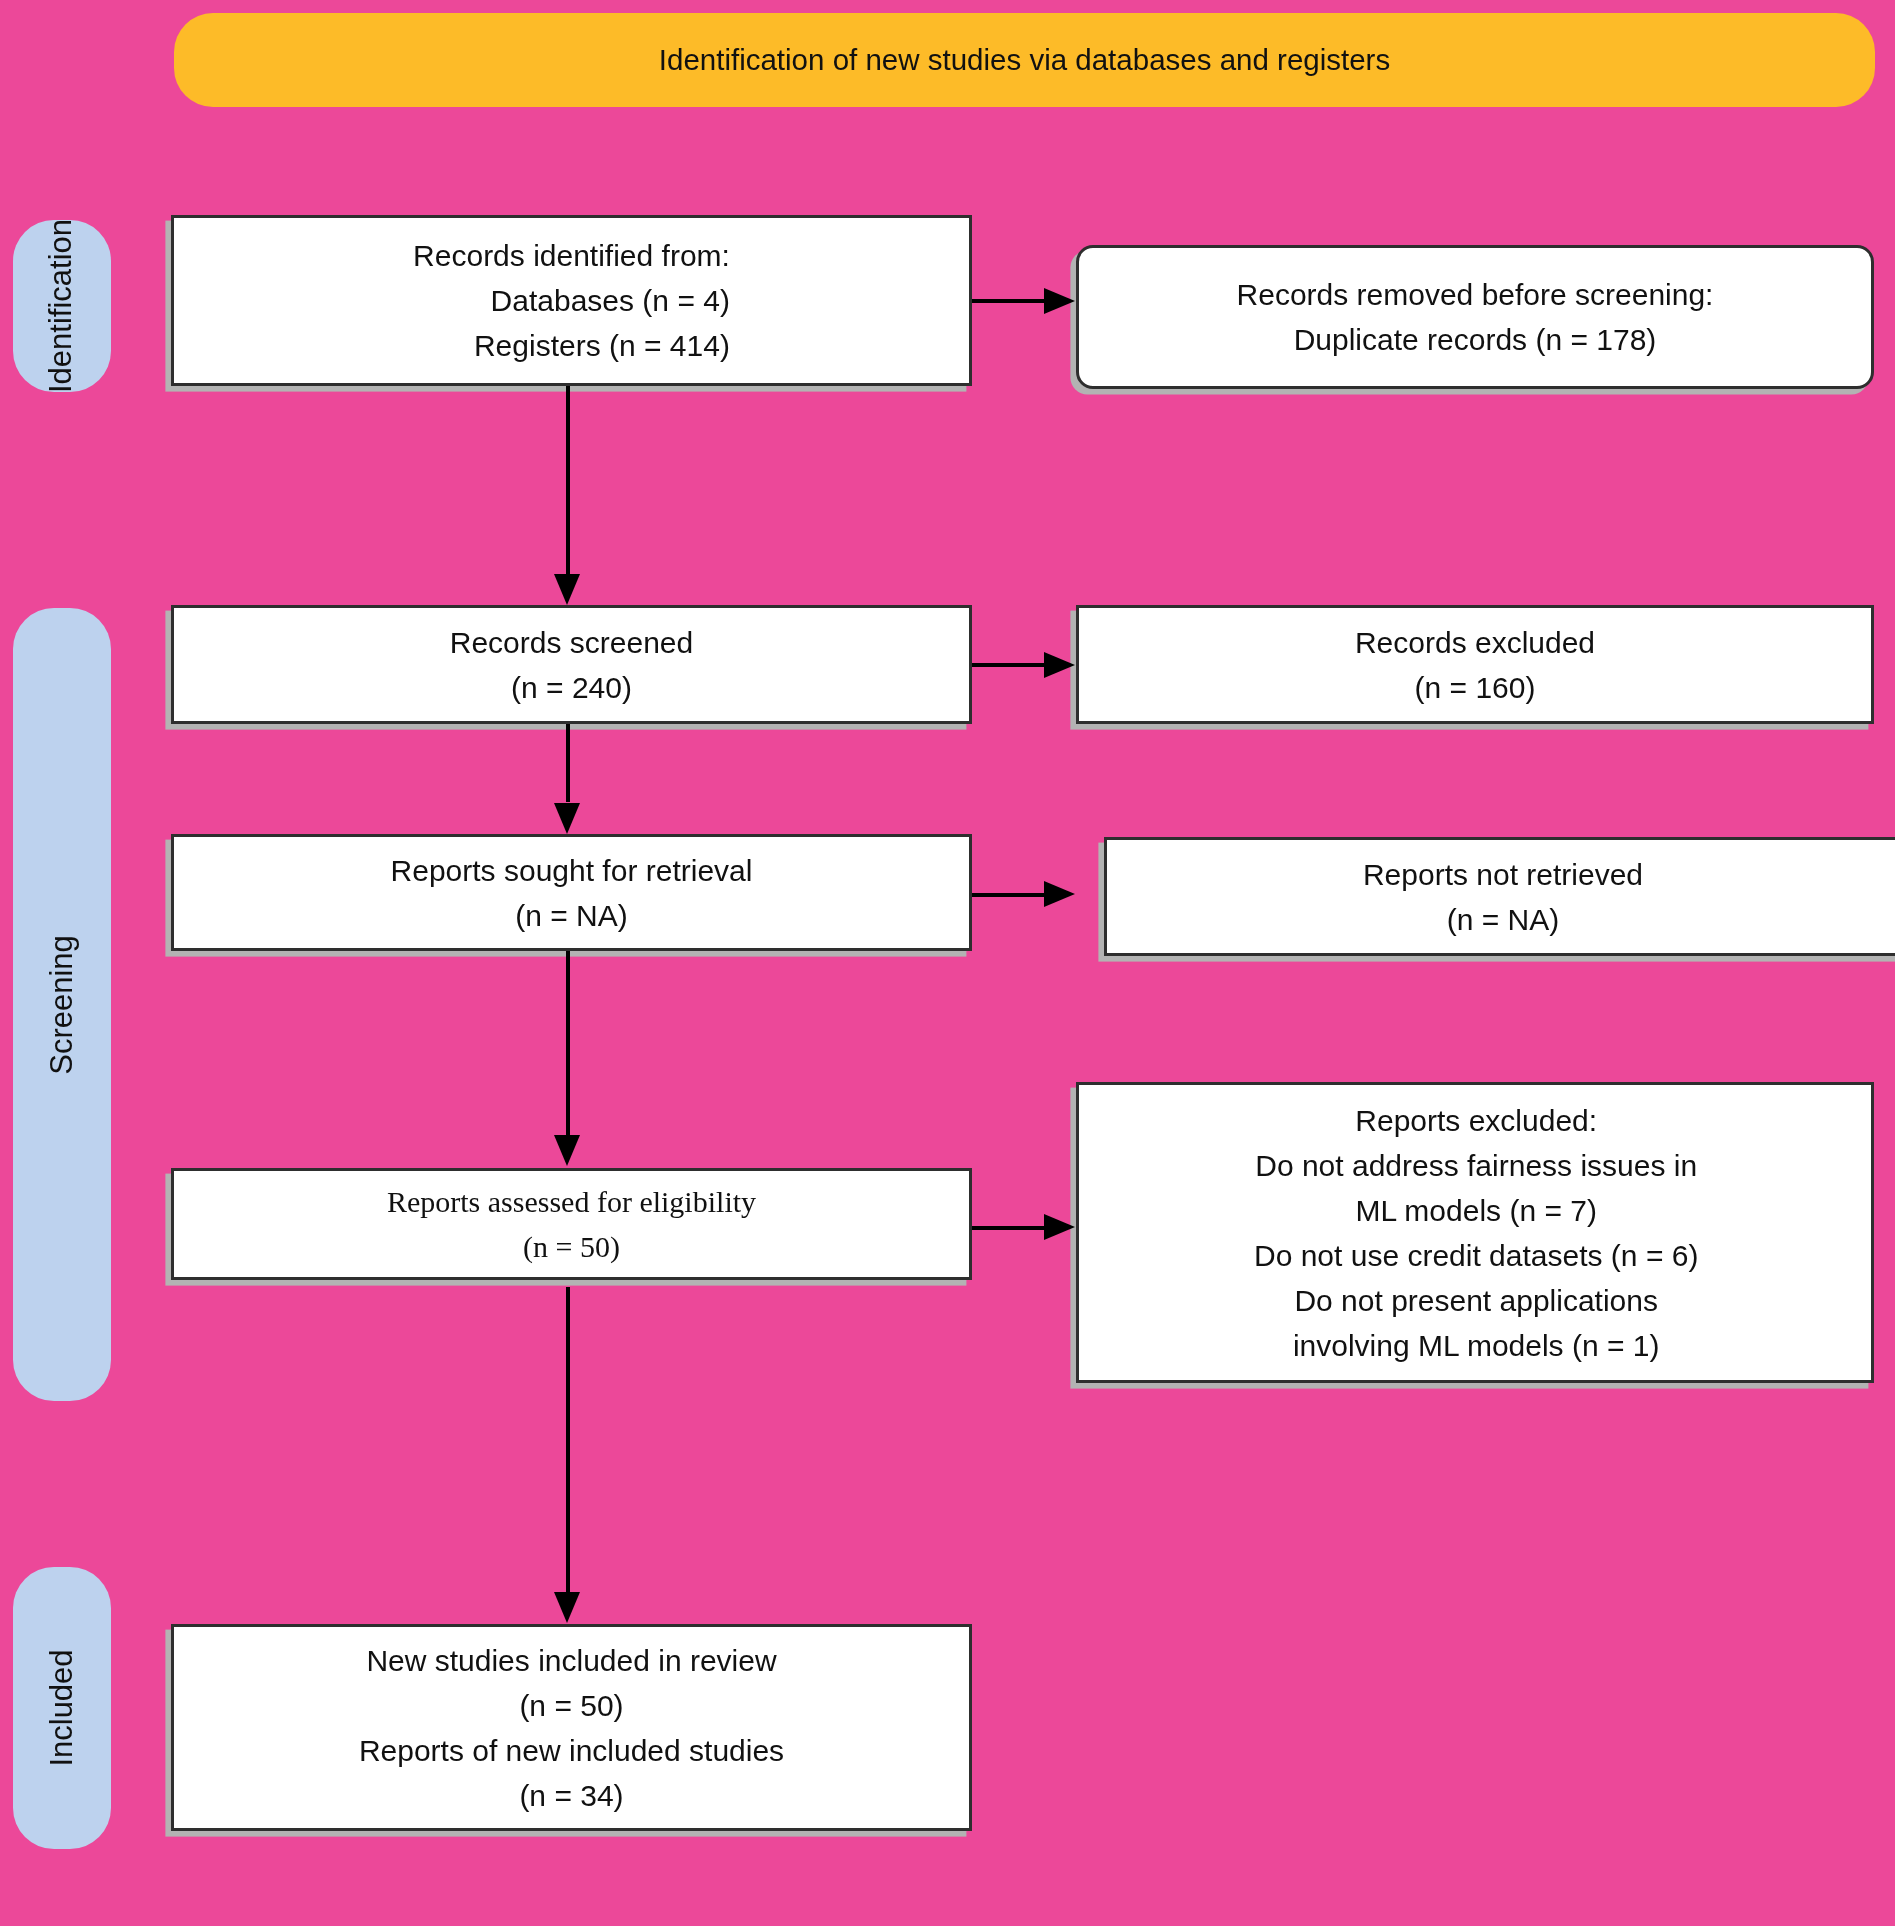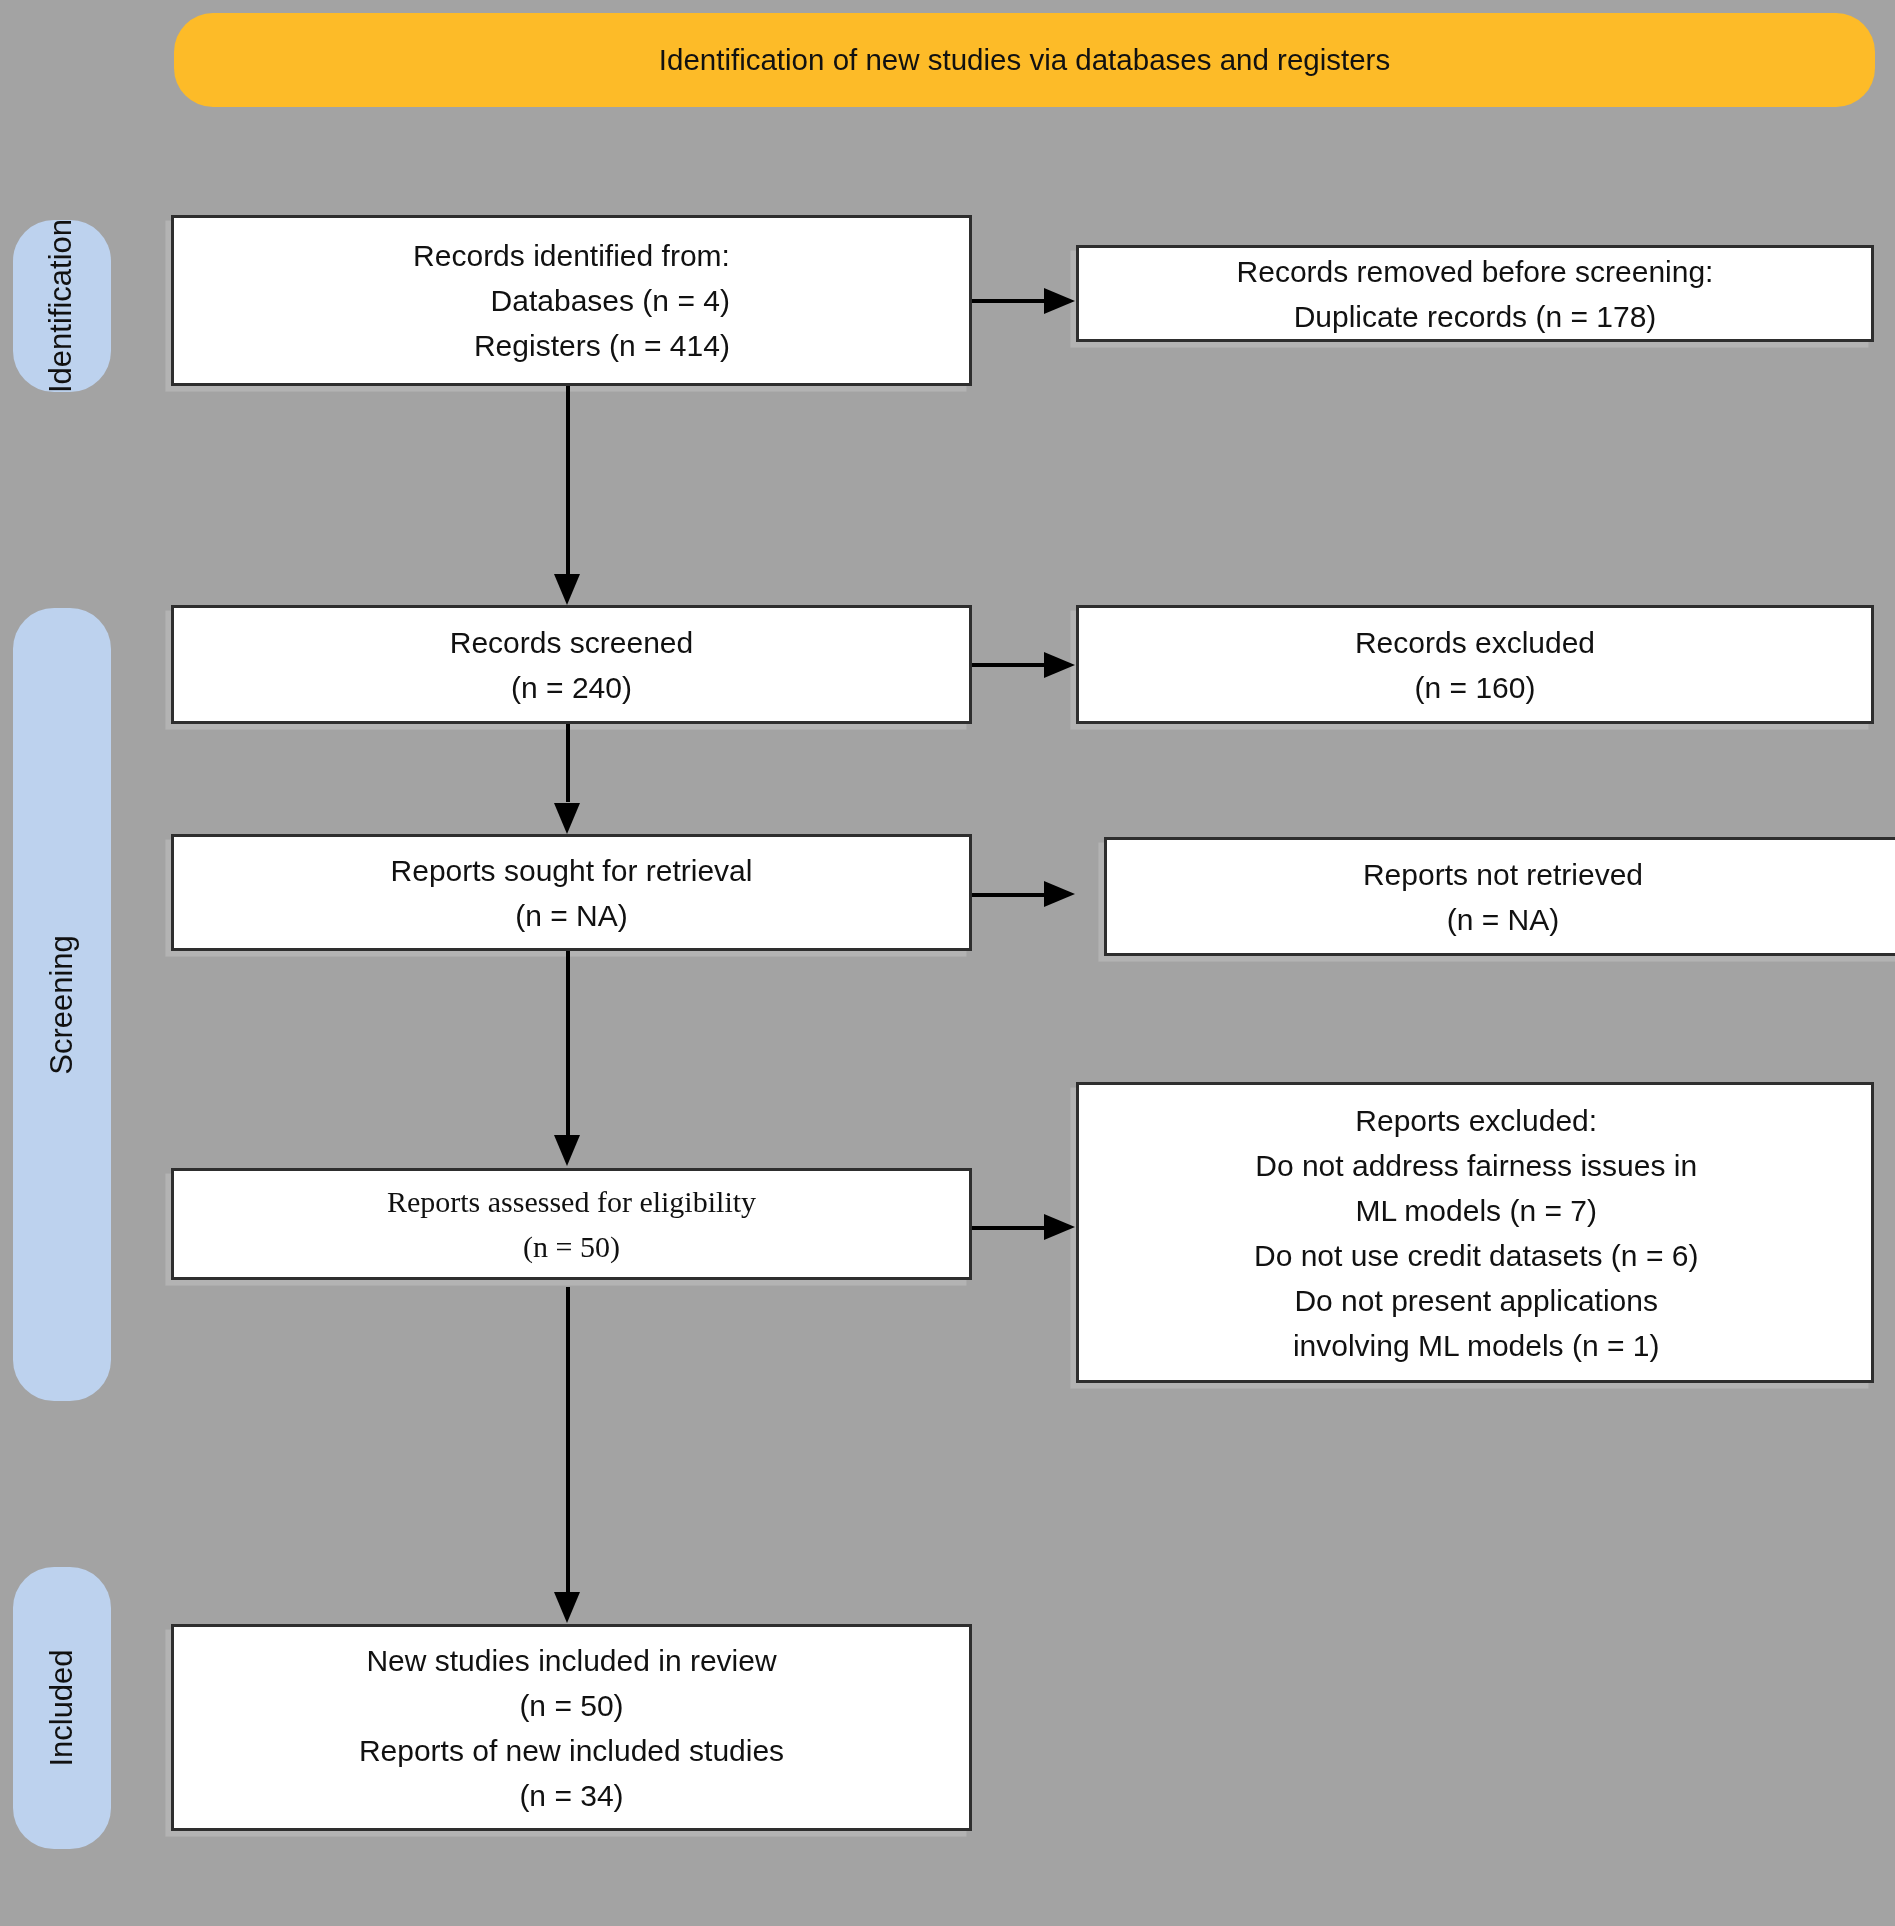--- a/index.html
+++ b/index.html
@@ -4,21 +4,21 @@
 <style>
   html, body {
     margin: 0;
     padding: 0;
     background: #ffffff;
   }
   #stage {
     position: relative;
     width: 1895px;
     height: 1926px;
-    background: #a3a3a3;
+    background: #ec4899;
     font-family: "Liberation Sans", "DejaVu Sans", sans-serif;
     color: #111111;
   }
 
   
   .banner {
     position: absolute;
     left: 174px; top: 12.5px;
     width: 1701px; height: 94px;
     background: #FDBB28;
@@ -65,21 +65,21 @@
   }
   .col-left  { left: 171px;  width: 801px; }
   .col-right { left: 1076px; width: 798px; }
 
   #box-records-identified   { top: 215px;  height: 171px; text-align: right; }
   #box-records-screened     { top: 605px;  height: 119px; }
   #box-reports-sought       { top: 834px; height: 117px; }
   #box-reports-assessed     { top: 1168px; height: 112px; font-family: Liberation Serif, serif; }
   #box-new-studies-included { top: 1624px; height: 207px; }
 
-  #box-records-removed      { top: 245px;  height: 97px; }
+  #box-records-removed      { top: 245px;  height: 144px; border-radius: 17px; }
   #box-records-excluded     { top: 605px;  height: 119px; }
   #box-reports-not-retrieved{ top: 837px; height: 119px; margin-left: 28px; }
   #box-reports-excluded     { top: 1082px; height: 301px; padding-left: 20px; }
 
   
   .vline {
     position: absolute;
     left: 566px;
     width: 3.8px;
     background: #000000;

